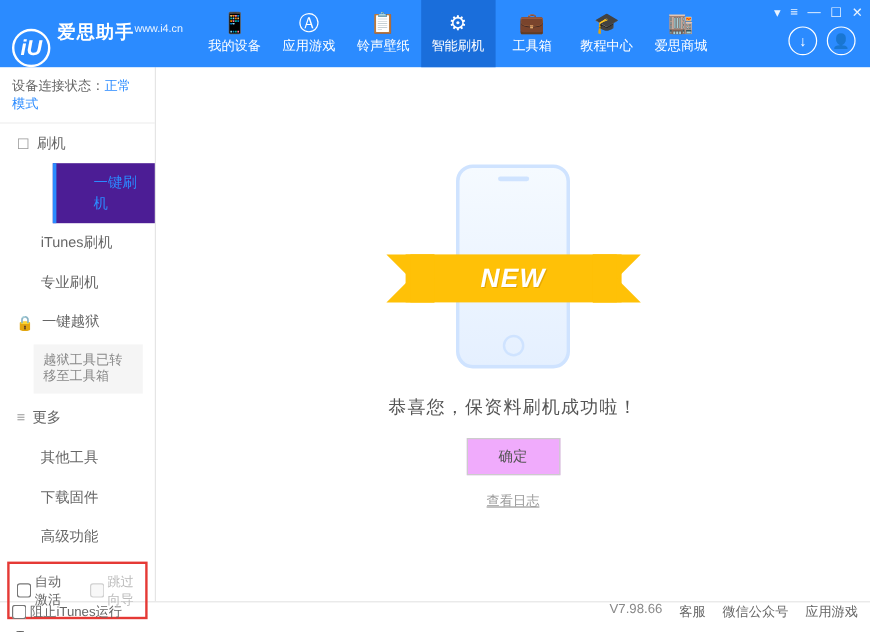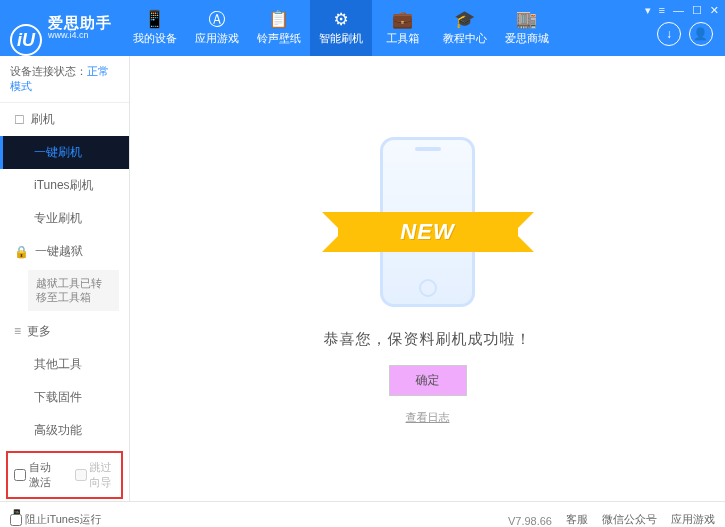--- a/index.html
+++ b/index.html
@@ -2,41 +2,41 @@
 <html><head>
 <meta charset="utf-8">
 <style>
 * { margin: 0; padding: 0; box-sizing: border-box; font-family: "Microsoft YaHei", Arial, sans-serif; }
 body { width: 725px; height: 527px; overflow: hidden; background: #fff; }
 
 
 .header { height: 56px; background: #2b8bff; display: flex; align-items: center; padding: 0 10px; color: #fff; position: relative; }
 .logo-area { display: flex; align-items: center; margin-right: 12px; }
 .logo-circle { width: 32px; height: 32px; border: 2px solid #fff; border-radius: 50%; display: flex; align-items: center; justify-content: center; font-weight: bold; font-size: 18px; font-style: italic; margin-right: 6px; margin-top: 24px; }
-.logo-text { display: flex; flex-direction: column; line-height: 1.1; }
+.logo-text { display: flex; flex-direction: row; line-height: 1.1; }
 .logo-title { font-size: 15px; font-weight: bold; letter-spacing: 1px; }
 .logo-url { font-size: 9px; opacity: .9; }
 .nav { display: flex; height: 56px; }
 .nav-item { width: 62px; display: flex; flex-direction: column; align-items: center; justify-content: center; font-size: 11px; cursor: pointer; gap: 3px; }
 .nav-item.active { background: #1a6edb; }
 .nav-icon { font-size: 17px; line-height: 1; }
 .window-ctrls { position: absolute; top: 4px; right: 6px; display: flex; gap: 8px; font-size: 11px; }
 .window-btn { cursor: pointer; opacity: .9; }
 .header-right { position: absolute; right: 12px; top: 22px; display: flex; gap: 8px; }
 .circle-btn { width: 24px; height: 24px; border: 1.5px solid #fff; border-radius: 50%; display: flex; align-items: center; justify-content: center; cursor: pointer; font-size: 12px; }
 
 
 .body { display: flex; height: 445px; }
 .sidebar { width: 130px; border-right: 1px solid #e5e5e5; display: flex; flex-direction: column; font-size: 12px; }
 .status-bar { padding: 8px 10px; color: #666; font-size: 11px; border-bottom: 1px solid #eee; }
 .status-val { color: #2b8bff; }
 .section-head { padding: 8px 14px; color: #666; display: flex; align-items: center; gap: 6px; cursor: pointer; }
 .sec-icon { font-size: 12px; color: #999; }
 .menu-item { padding: 8px 10px 8px 34px; color: #666; cursor: pointer; }
-.menu-item.active { background: #0f172a; color: #2b8bff; border-left: 3px solid #2b8bff; padding-left: 31px; }
+.menu-item.active { background: #4c1d95; color: #2b8bff; border-left: 3px solid #2b8bff; padding-left: 31px; margin-left: 44px; }
 .menu-item.boxed { background: #f5f5f5; margin: 2px 10px 4px 28px; padding: 6px 8px; font-size: 11px; color: #888; line-height: 1.3; }
 .section-head.locked .sec-icon { color: #bbb; }
 .spacer { flex: 1; }
 .check-area { border: 2px solid #e53935; margin: 4px 6px; padding: 7px 6px; display: flex; gap: 20px; font-size: 11px; color: #666; }
 .chk { display: flex; align-items: center; gap: 3px; cursor: pointer; }
 .chk input { width: 12px; height: 12px; }
 .chk.disabled { color: #bbb; }
 .device-box { padding: 6px 10px 8px; font-size: 11px; }
 .device-name { color: #2b8bff; font-weight: 500; display: flex; align-items: center; gap: 4px; }
 
@@ -48,21 +48,21 @@
 .phone::after { content:""; position:absolute; bottom:7px; left:50%; transform:translateX(-50%); width:14px; height:14px; border:2px solid #cfe3ff; border-radius:50%;}
 .ribbon { position: absolute; top: 80px; left: 10px; right: 10px; height: 40px; background: #ffc107; display: flex; align-items: center; justify-content: center; font-weight: 900; font-size: 22px; color: #fff; font-style: italic; letter-spacing: 1px; text-shadow: 1px 1px 0 #e6a800; }
 .ribbon::before, .ribbon::after { content:""; position:absolute; top:0; width:0; height:0; border:20px solid #ffc107; }
 .ribbon::before { left:-16px; border-left-color: transparent; }
 .ribbon::after { right:-16px; border-right-color: transparent; }
 .success-text { margin-top: 18px; font-size: 15px; color: #555; letter-spacing: 1px; }
 .ok-btn { margin-top: 16px; padding: 6px 26px; border: 1px solid #ccc; background: #f0abfc; font-size: 12px; color: #555; cursor: pointer; }
 .log-link { margin-top: 14px; font-size: 11px; color: #999; cursor: pointer; text-decoration: underline; }
 
 
-.footer { height: 26px; border-top: 1px solid #e5e5e5; display: flex; align-items: flex-end; padding: 0 10px; font-size: 11px; color: #666; gap: 14px; }
+.footer { height: 26px; border-top: 1px solid #e5e5e5; display: flex; align-items: flex-start; padding: 0 10px; font-size: 11px; color: #666; gap: 14px; }
 .footer .chk { font-size: 11px; }
 .footer-spacer { flex: 1; }
 .footer-link { cursor: pointer; }
 .version { color: #888; }
 </style>
 </head>
 <body>
 
 <div class="header">
   <div class="logo-area">

